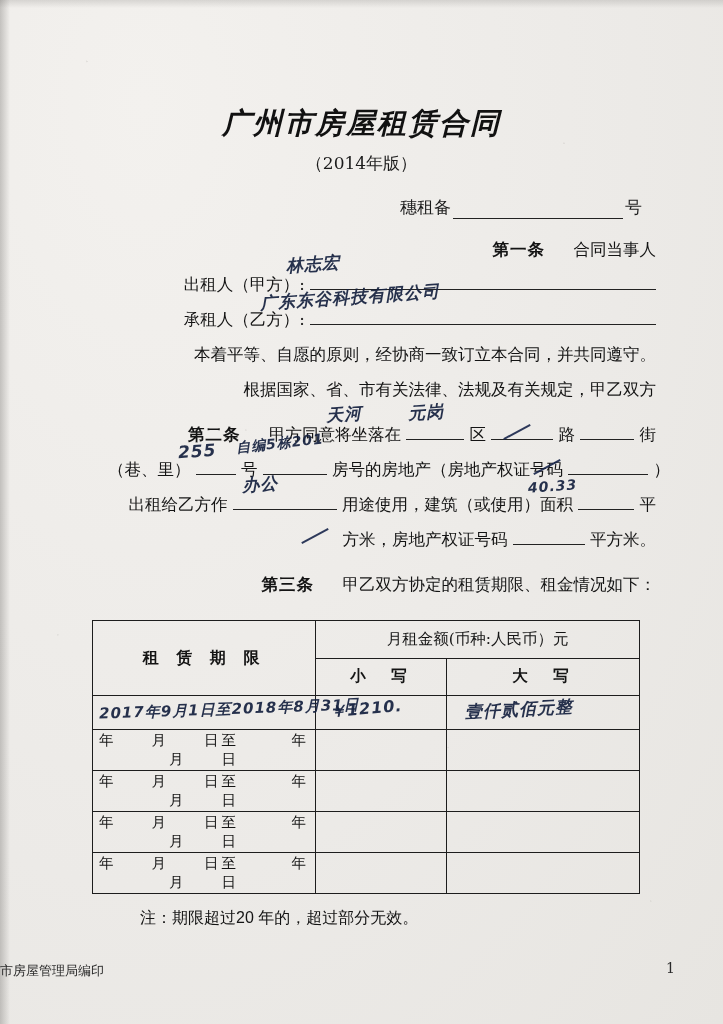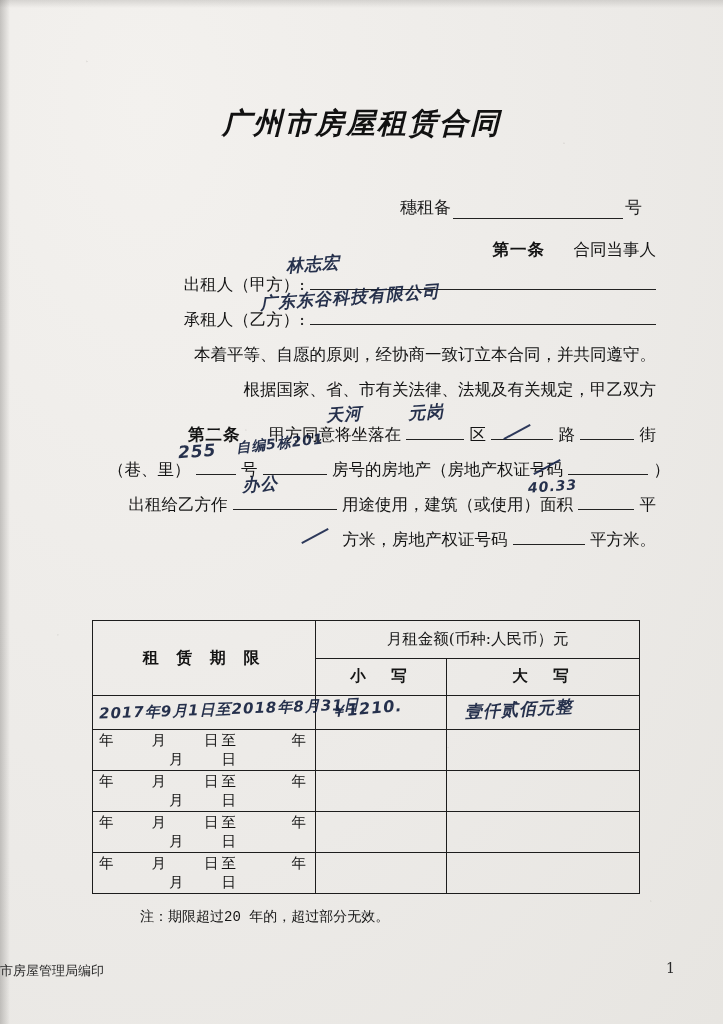--- a/index.html
+++ b/index.html
@@ -170,22 +170,22 @@
     letter-spacing: 3px;
     color: #171717;
   }
   .tbl .c-small { width: 130px; }
   .tbl .c-large { width: 194px; }
 
   .note {
     position: absolute;
     left: 140px;
     top: 908px;
-    font-family: Liberation Mono, monospace;
-    font-size: 14px;
+    font-family: Liberation Sans, sans-serif;
+    font-size: 16px;
     color: #141414;
   }
 
   .footer-left {
     position: absolute;
     left: 0px;
     top: 962px;
     font-family: "DejaVu Serif", "Liberation Serif", serif;
     font-size: 13px;
     color: #2a2a2a;
@@ -203,20 +203,21 @@
 <body>
 
 <div class="page">
   <div class="speckle"></div>
   <div class="edge-left"></div>
   <div class="edge-top"></div>
 
   <div class="doc">
 
     <div class="title">广州市房屋租赁合同</div>
+    <div class="subtitle">（2014年版）</div>
 
     <div class="filingline">
       <span>穗租备</span>
       <span class="rule" style="width:170px"></span>
       <span>号</span>
     </div>
 
     <div class="body">
 
       <div class="line">
@@ -287,20 +288,26 @@
         <span class="hw small" style="left:420px; top:-18px;">40.33</span>
       </div>
 
       <div class="line">
         <span>方米，房地产权证号码</span>
         <span class="rule" style="width:72px"></span>
         <span>平方米。</span>
         <span class="slash" style="left:192px; top:13px;"></span>
       </div>
 
+      <div class="line" style="margin-top:10px;">
+        <span class="indent"></span>
+        <span class="clause-no">第三条</span>
+        <span class="gap"></span>
+        <span>甲乙双方协定的租赁期限、租金情况如下：</span>
+      </div>
     </div>
 
     <table class="tbl">
       <tbody>
           <tr>
         <td class="c-period hdr-period" rowspan="2">租 赁 期 限</td>
         <td class="c-amount hdr-amount" colspan="2">月租金额(币种:人民币）元</td>
       </tr>
       <tr>
         <td class="c-small hdr-small">小　写</td>

